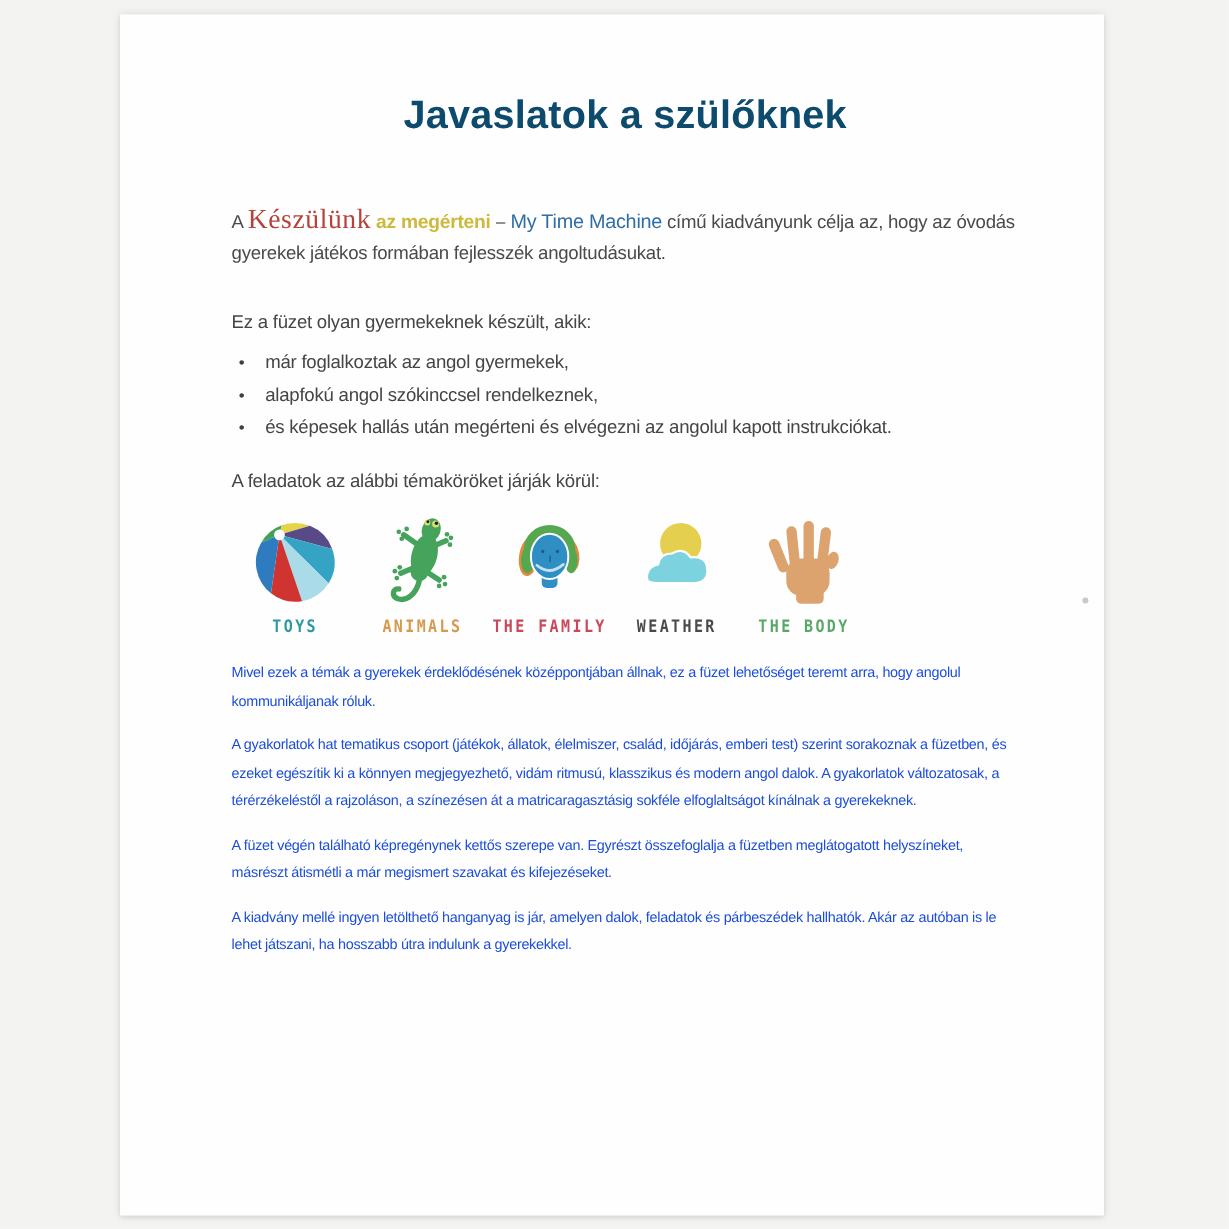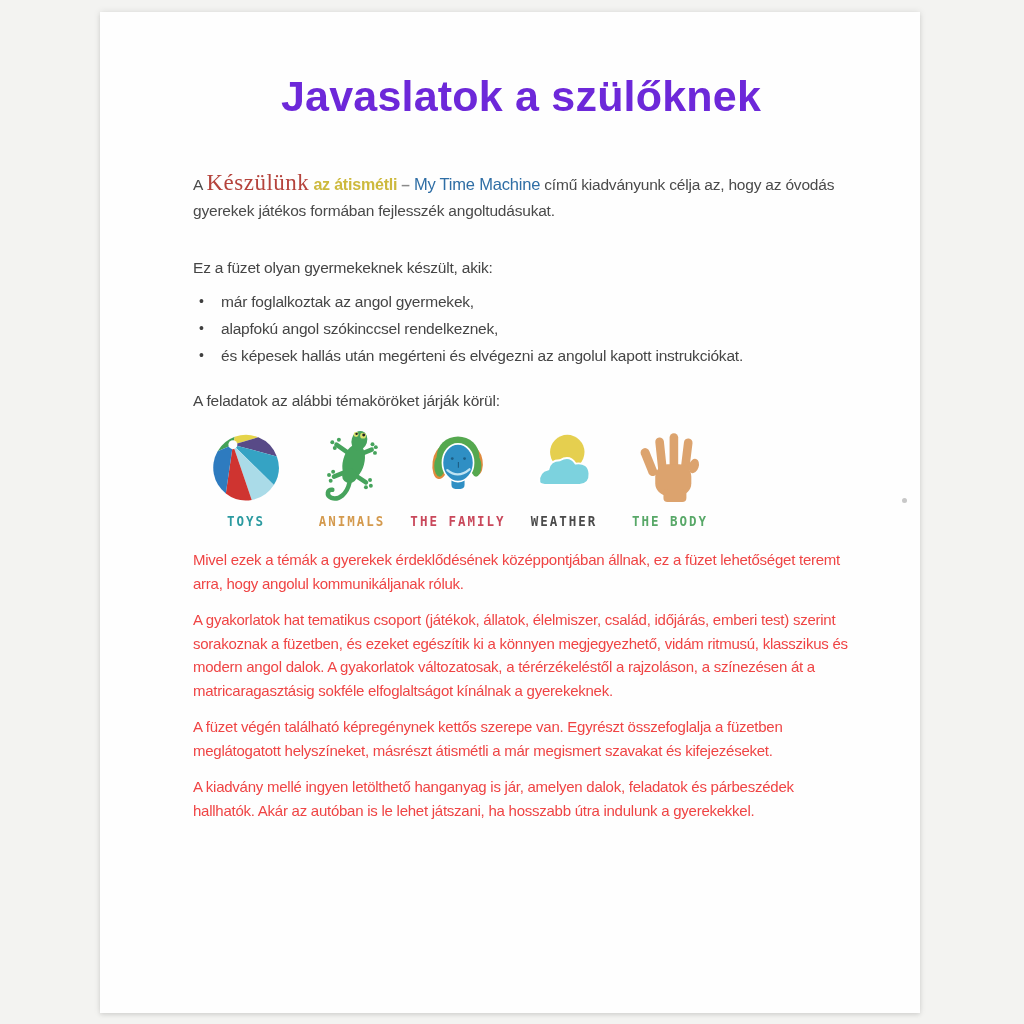--- a/index.html
+++ b/index.html
@@ -13,21 +13,21 @@
     position:absolute;left:100px;top:12px;width:820px;height:1001px;
     background:#fefefe;
     box-shadow:0 0 7px rgba(0,0,0,0.10), 0 2px 4px rgba(0,0,0,0.08);
   }
   .content{
     padding:64px 71px 0 93px;
     color:#454545;
   }
   .doc-title{
     margin:0;text-align:center;
-    font-size:43px;font-weight:700;color:#6d28d9;letter-spacing:0.2px;
+    font-size:33px;font-weight:700;color:#0c4a6e;letter-spacing:0.2px;
     line-height:40px;
   }
   .intro{
     margin-top:54px;
     font-size:15.5px;line-height:26px;letter-spacing:-0.2px;color:#4a4a4a;
   }
   .series-title{color:#b5433c;font-size:23px;font-weight:400;letter-spacing:0.5px;font-family:Liberation Serif, serif;}
   .series-subtitle{color:#cdb93d;font-weight:700;font-size:16px;}
   .dash{color:#8a8a8a;font-weight:700;}
   .english-title{color:#2f6ea5;font-weight:400;font-size:16.5px;}
@@ -56,40 +56,40 @@
   .topic svg{width:82px;height:84px;display:block;}
   .topic-label{
     margin-top:5px;
     font-family:"DejaVu Sans Mono",monospace;
     font-size:12.5px;font-weight:700;letter-spacing:2px;
     transform:scaleY(1.15);
     white-space:nowrap;
   }
   .paragraphs{margin-top:20px;}
   .paragraph{
-    font-size:15px;line-height:23.5px;letter-spacing:-0.25px;color:#ef4444;
+    font-size:12px;line-height:23.5px;letter-spacing:-0.25px;color:#1d4ed8;
     margin-bottom:13px;
   }
   .scan-artifact-dot{
     position:absolute;left:902px;top:498px;width:5px;height:5px;border-radius:50%;
     background:#9a9a9a;opacity:0.55;
   }
 </style>
 </head>
 <body>
 
 <div class="page">
   <div class="content">
 
     <h1 class="doc-title">Javaslatok a szülőknek</h1>
 
     <div class="intro">
       <span>A</span>
       <span class="series-title">Készülünk</span>
-      <span class="series-subtitle">az átismétli</span>
+      <span class="series-subtitle">az megérteni</span>
       <span class="dash">–</span>
       <span class="english-title">My Time Machine</span>
       <span>című kiadványunk célja az, hogy az óvodás gyerekek játékos formában fejlesszék angoltudásukat.</span>
     </div>
 
     <div class="audience-heading">Ez a füzet olyan gyermekeknek készült, akik:</div>
 
     <div class="bullet-list">
       <div class="bullet-item">
         <span class="bullet-dot">•</span>

